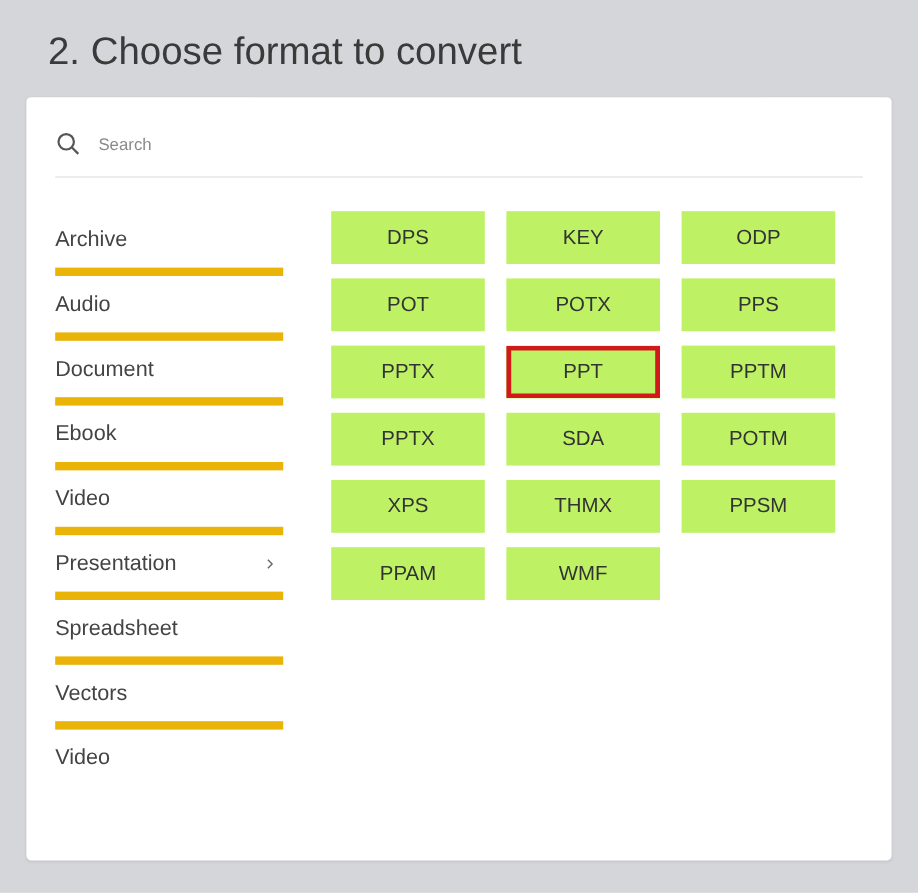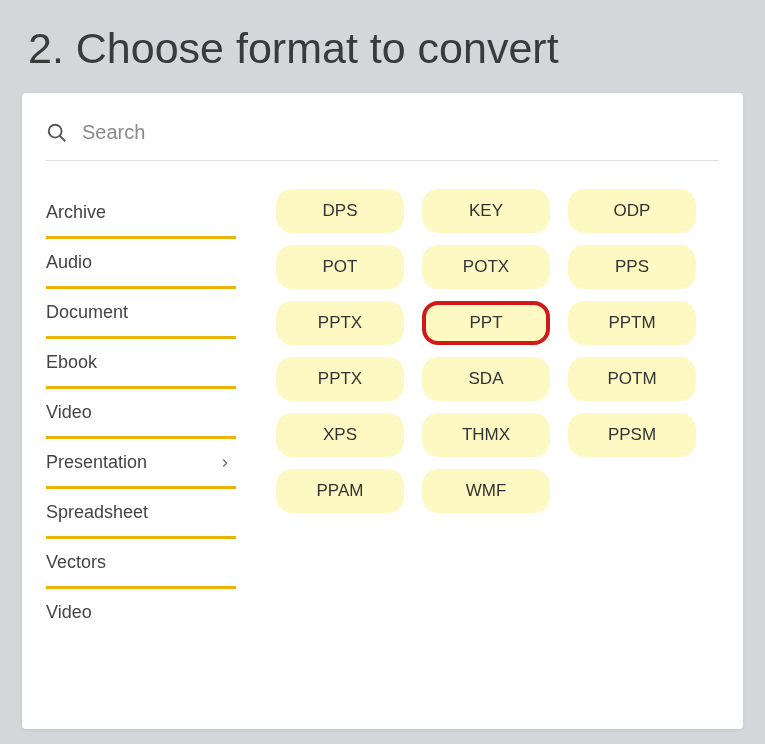--- a/index.html
+++ b/index.html
@@ -8,24 +8,24 @@
       box-sizing: border-box;
     }
     body {
       font-family: 'Segoe UI', Tahoma, Geneva, Verdana, sans-serif;
       background: #d4d6d9;
       width: 765px;
       height: 744px;
       overflow: hidden;
     }
     .page-title {
-      font-size: 43px;
+      font-size: 32px;
       font-weight: 300;
       color: #3a3a3a;
-      padding: 24px 0 20px 28px;
+      padding: 24px 0 20px 40px;
     }
     .card {
       background: #fff;
       margin: 0 22px 22px 22px;
       border-radius: 4px;
       padding: 28px 24px 40px 24px;
       height: 636px;
       box-shadow: 0 1px 3px rgba(0,0,0,0.08);
     }
     .search-row {
@@ -37,21 +37,21 @@
     }
     .search-icon {
       width: 22px;
       height: 22px;
       margin-right: 14px;
       flex-shrink: 0;
     }
     .search-input {
       border: none;
       outline: none;
-      font-size: 20px;
+      font-size: 14px;
       color: #555;
       width: 100%;
       font-family: inherit;
     }
     .search-input::placeholder {
       color: #8a8a8a;
       font-weight: 300;
     }
     .content {
       display: flex;
@@ -62,40 +62,40 @@
       flex-shrink: 0;
     }
     .sidebar-item {
       display: flex;
       justify-content: space-between;
       align-items: center;
       font-size: 18px;
       color: #444;
       font-weight: 300;
       padding: 13px 4px 13px 0;
-      border-bottom: 3px solid #eab308;
+      border-bottom: 7px solid #eab308;
       cursor: pointer;
     }
     .sidebar-item:last-child {
       border-bottom: none;
     }
     .chevron {
       width: 14px;
       height: 14px;
     }
     .grid {
       display: grid;
       grid-template-columns: repeat(3, 128px);
       gap: 12px 18px;
       align-content: start;
     }
     .format-btn {
-      background: #fef9c3;
+      background: #bef264;
       border: none;
-      border-radius: 16px;
+      border-radius: 0;
       height: 44px;
       font-size: 17px;
       color: #333;
       font-weight: 400;
       font-family: inherit;
       cursor: pointer;
       display: flex;
       align-items: center;
       justify-content: center;
     }

